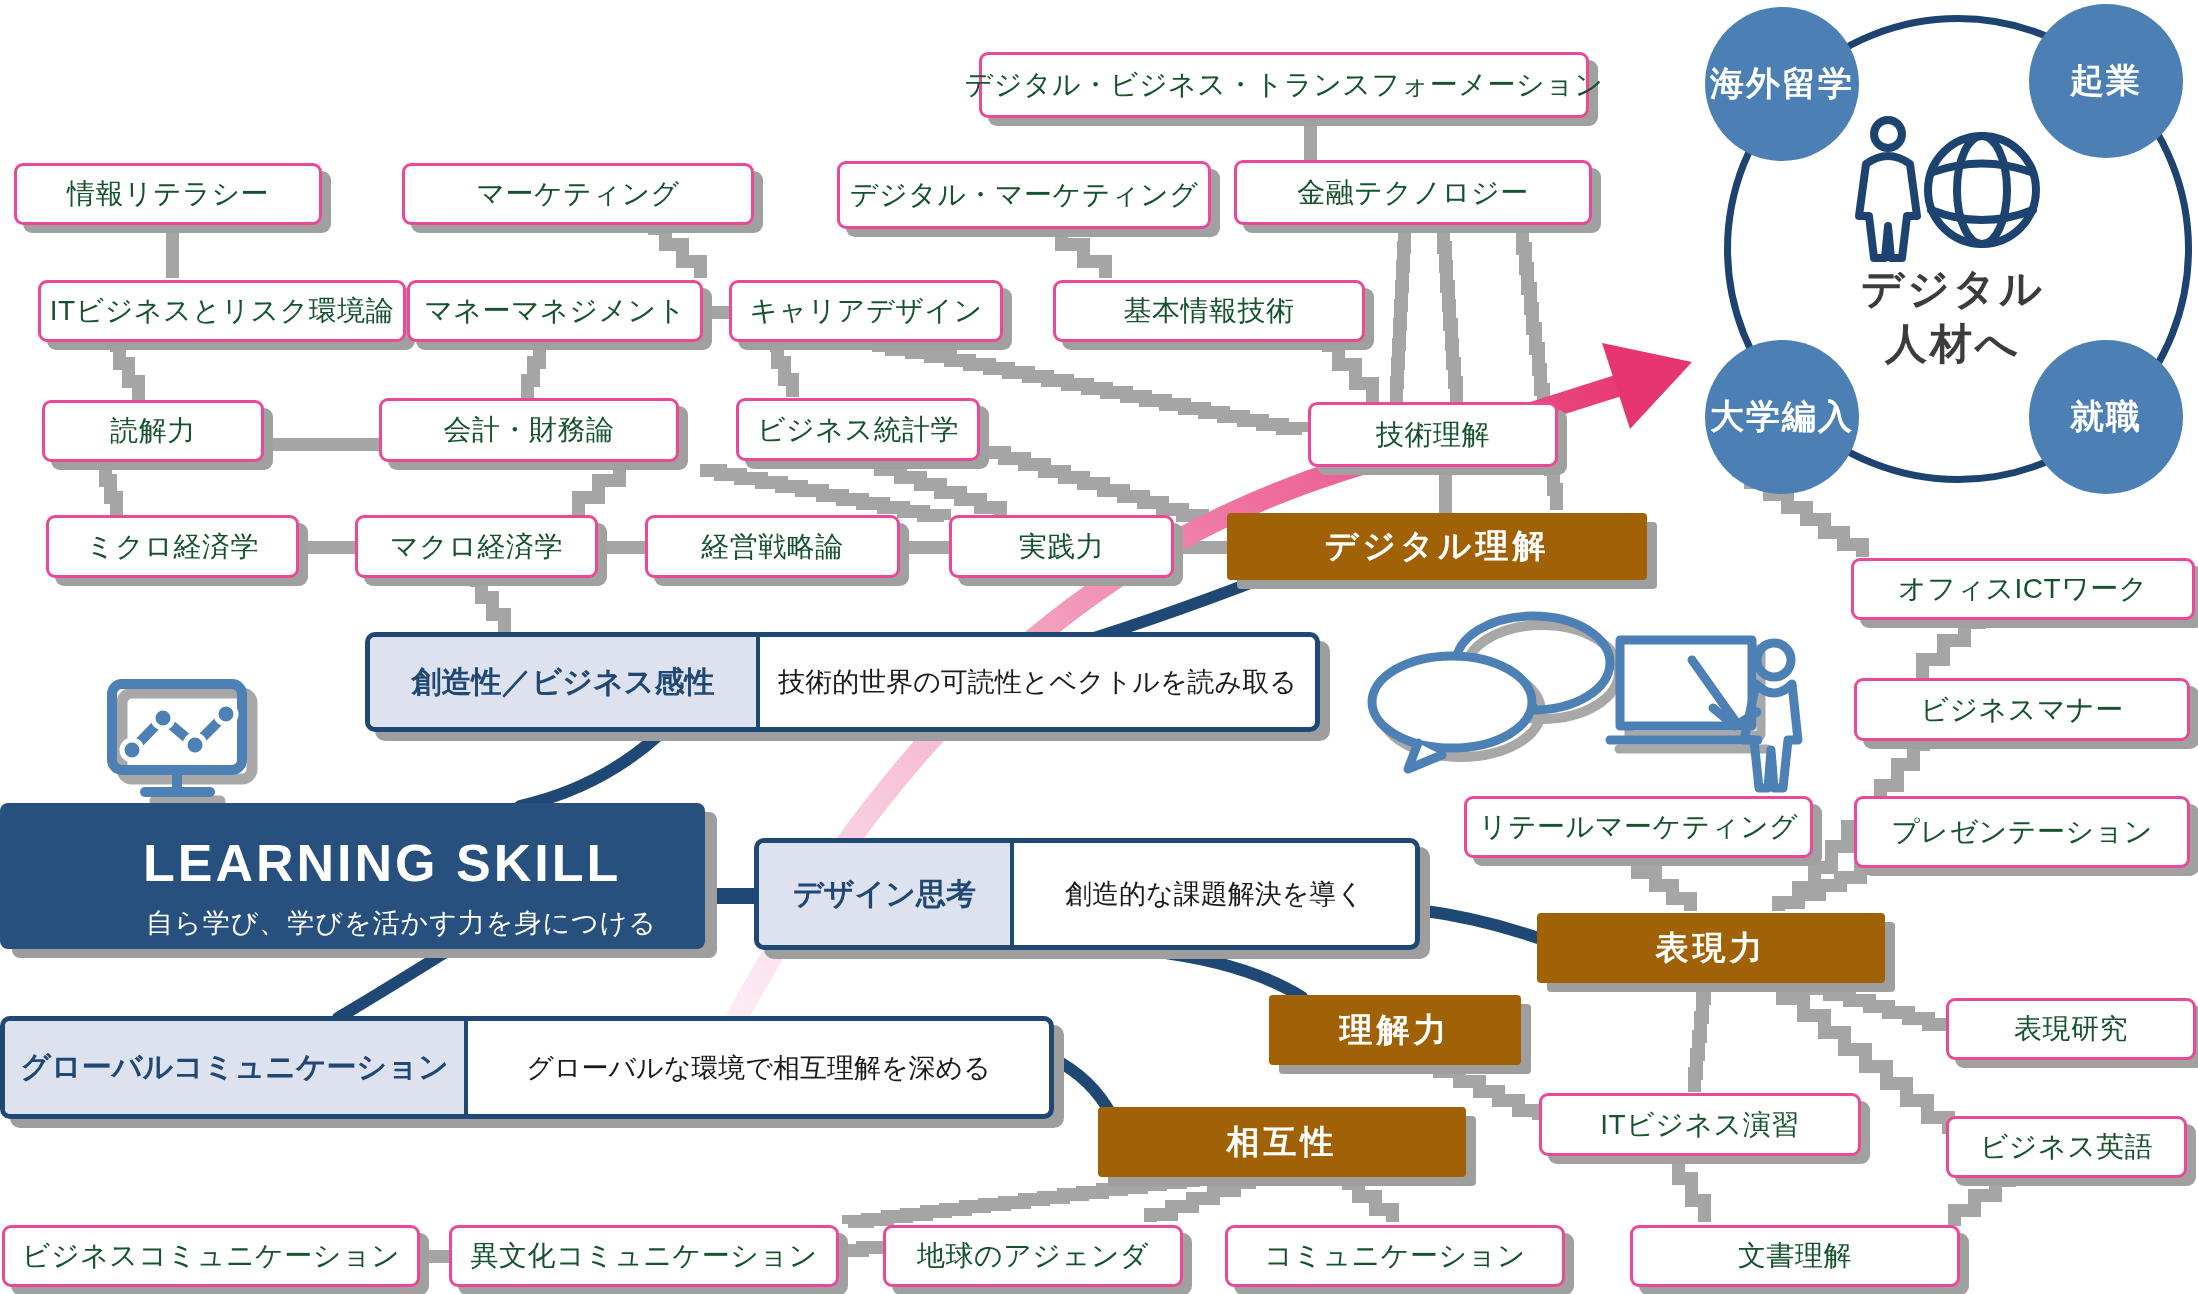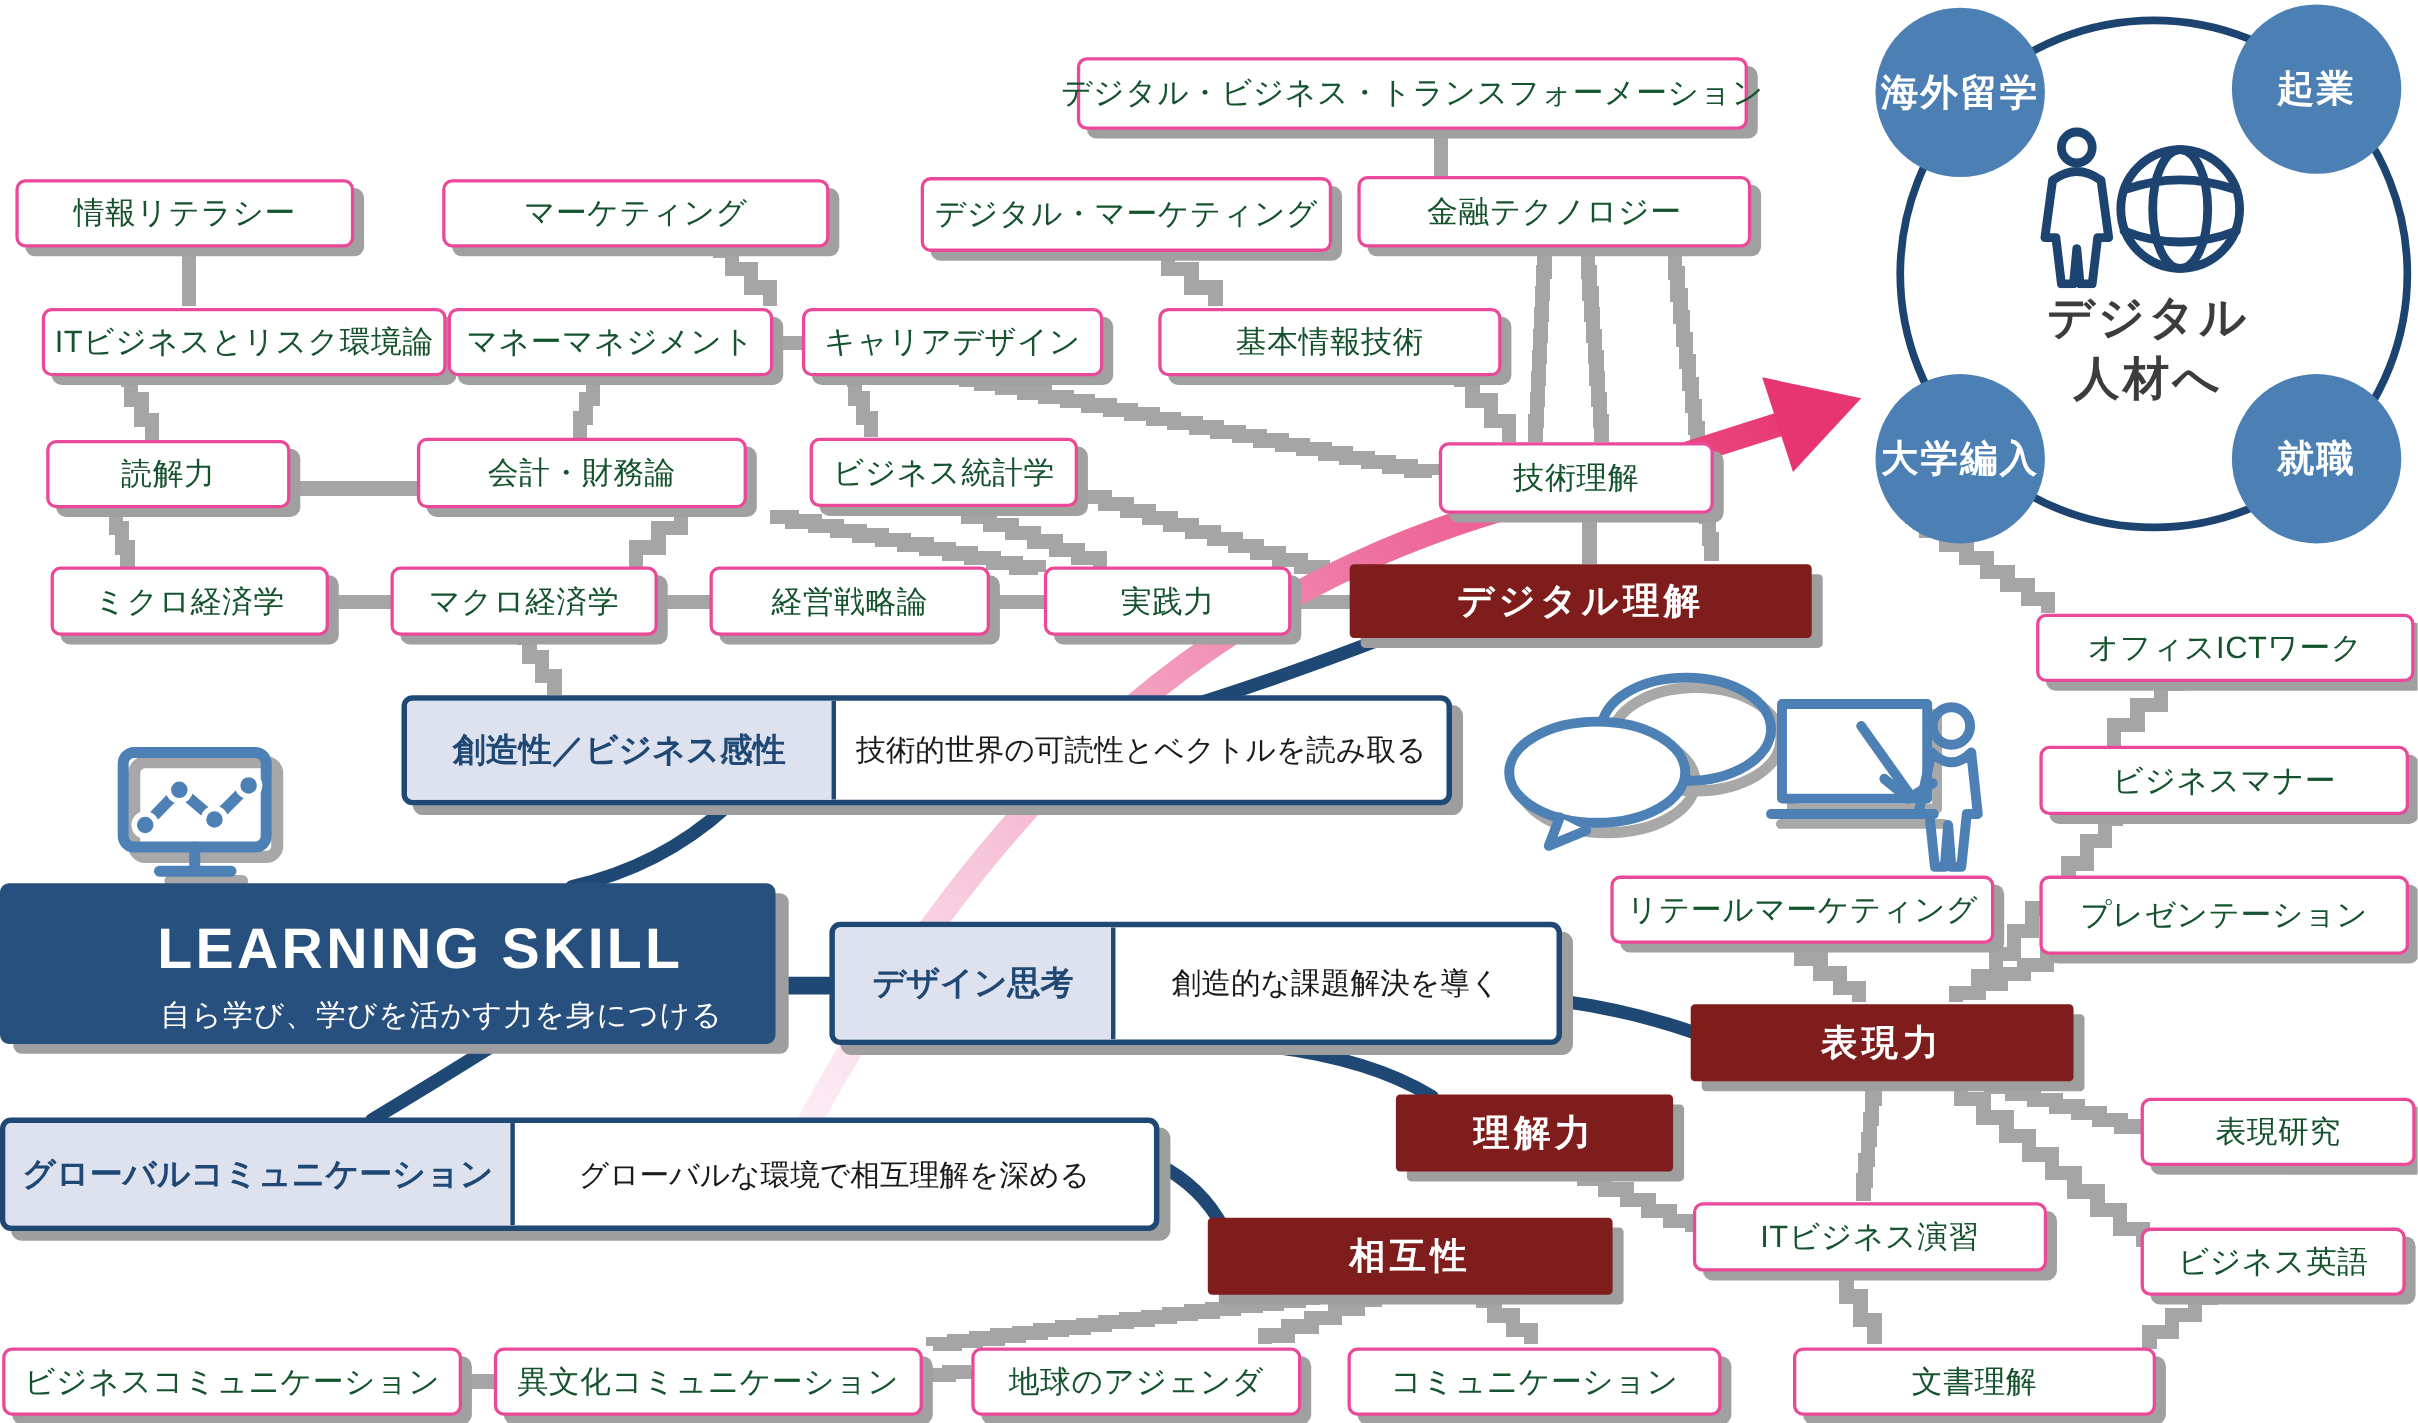--- a/index.html
+++ b/index.html
@@ -2,21 +2,21 @@
 <html><head>
 <meta charset="utf-8">
 <style>
   html,body{margin:0;padding:0;background:#fff;}
   .stage{position:relative;width:2198px;height:1294px;background:#ffffff;overflow:hidden;
          font-family:"Liberation Sans","DejaVu Sans",sans-serif;}
   .stage > svg.wires{position:absolute;left:0;top:0;z-index:1;}
   .box{position:absolute;z-index:3;background:#fff;border:3px solid #ec4899;border-radius:9px;
        box-shadow:9px 8px 0 #a0a0a0;display:flex;align-items:center;justify-content:center;
        color:#14532d;font-size:28px;letter-spacing:0.5px;white-space:nowrap;box-sizing:border-box;}
-  .bluebox{position:absolute;z-index:3;background:#7f1d1d;border-radius:4px;box-shadow:10px 9px 0 #9e9e9e;
+  .bluebox{position:absolute;z-index:3;background:#a16207;border-radius:4px;box-shadow:10px 9px 0 #9e9e9e;
        display:flex;align-items:center;justify-content:center;color:#fff;font-weight:bold;
        font-size:33px;letter-spacing:4px;box-sizing:border-box;}
   .rowbox{position:absolute;z-index:3;display:flex;border:5px solid #1f4875;border-radius:10px;
        box-shadow:10px 9px 0 #9e9e9e;background:#fff;overflow:hidden;box-sizing:border-box;}
   .rowbox .cell-l{background:#dde2ee;display:flex;align-items:center;justify-content:center;
        color:#1f4875;font-weight:bold;font-size:30px;border-right:4px solid #1f4875;
        flex:0 0 auto;box-sizing:border-box;white-space:nowrap;}
   .rowbox .cell-r{flex:1;display:flex;align-items:center;justify-content:center;
        color:#1a1a1a;font-size:27px;white-space:nowrap;}
   .ls{position:absolute;z-index:3;background:#27507e;border-radius:8px;box-shadow:12px 9px 0 #9e9e9e;

